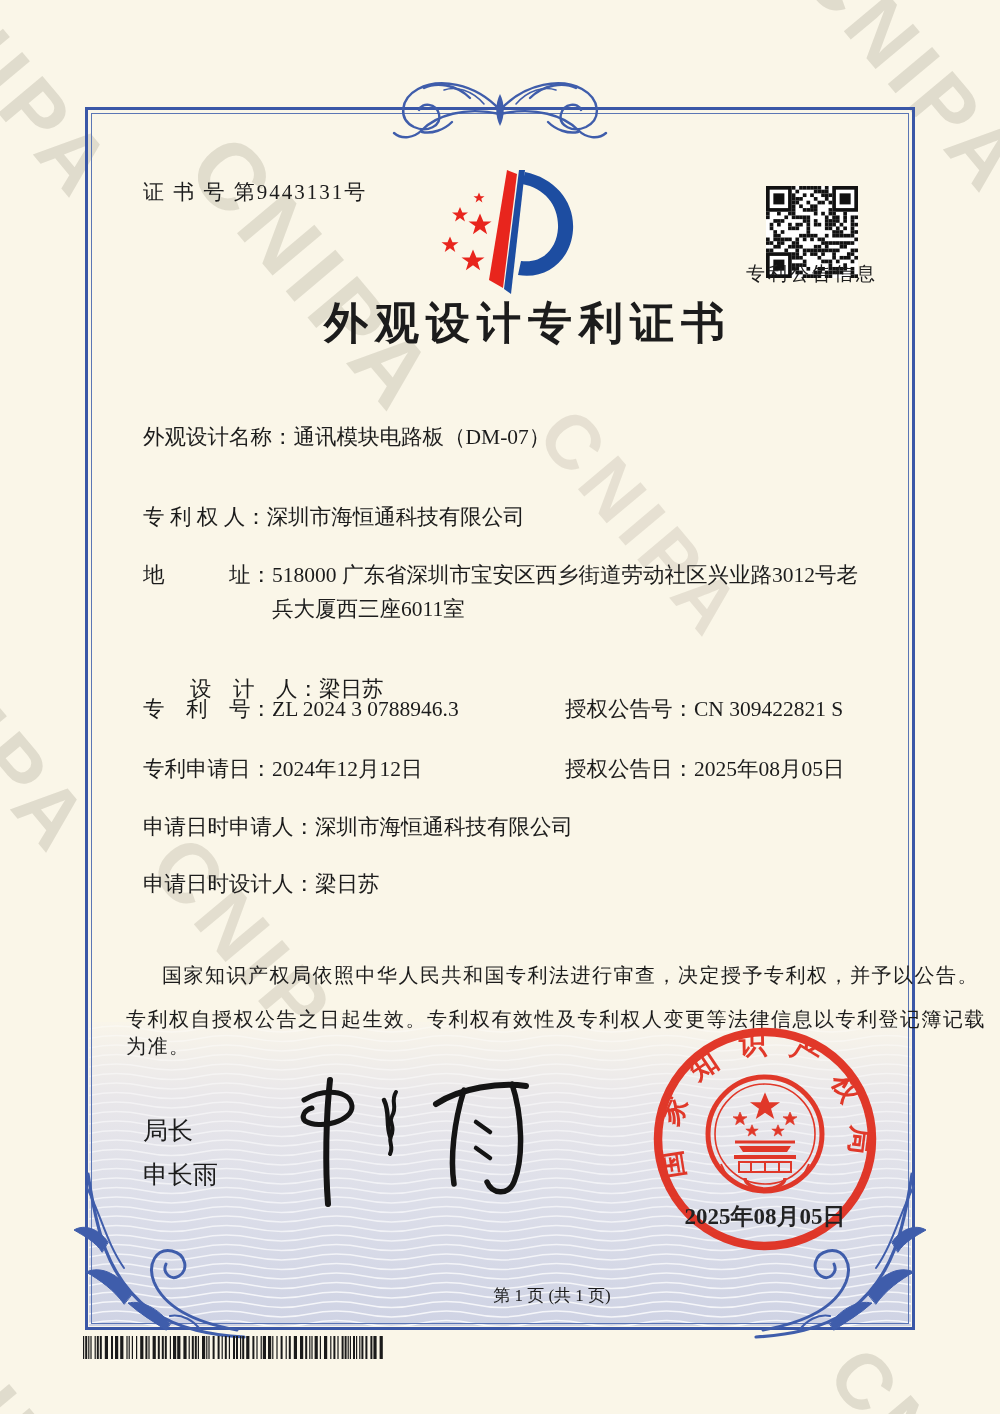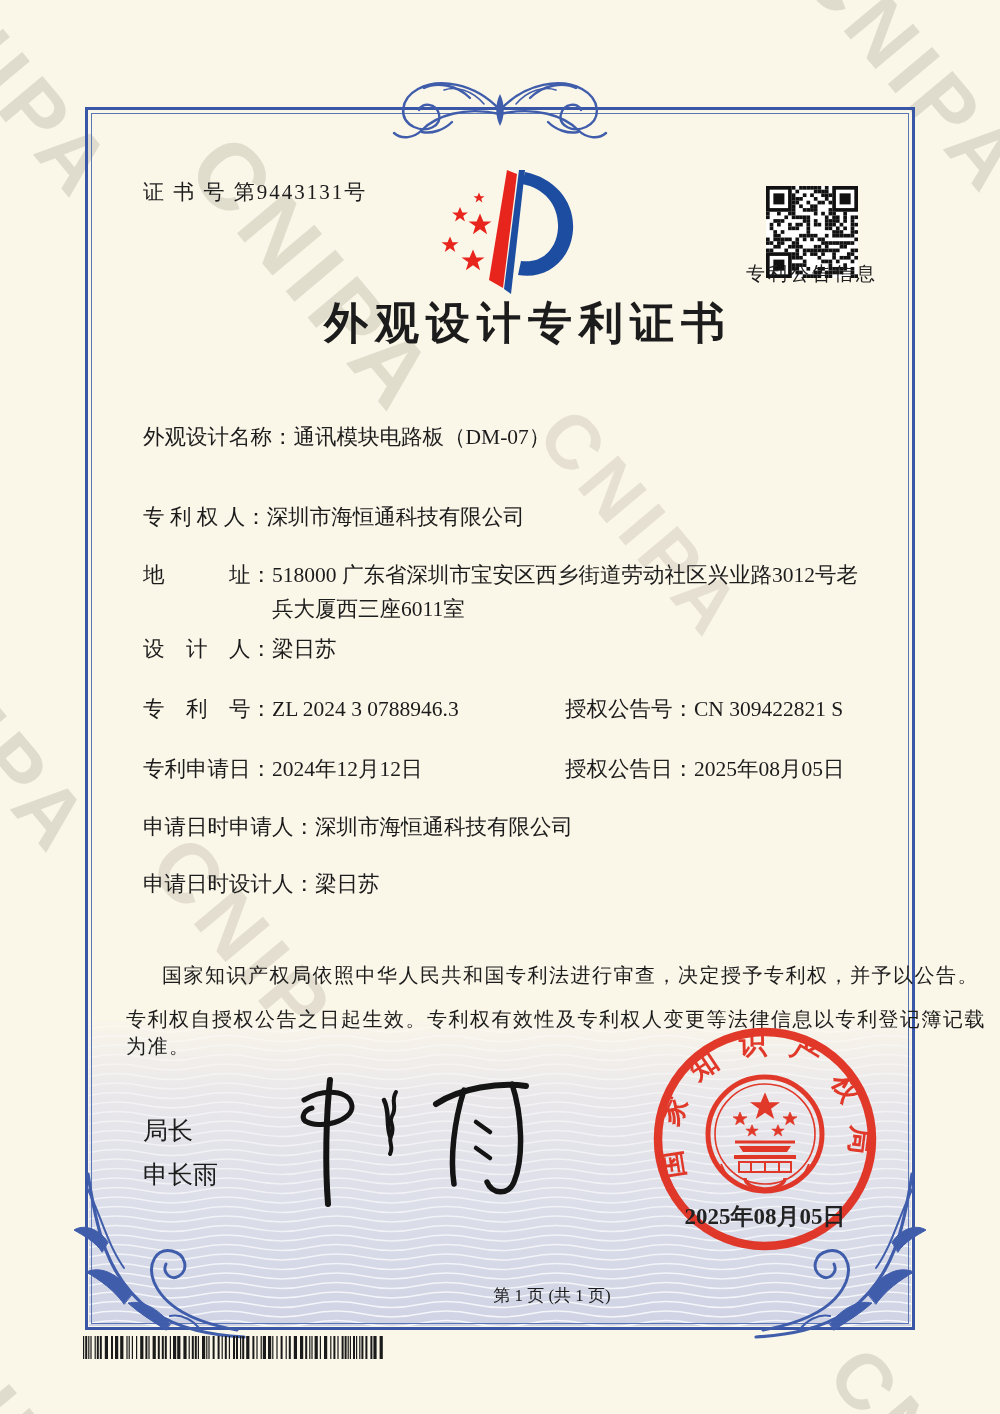--- a/index.html
+++ b/index.html
@@ -419,21 +419,21 @@
 
 <div class="row" style="top:420px;">
   <span class="lbl">外观设计名称：</span><span class="val">通讯模块电路板（DM-07）</span>
 </div>
 <div class="row" style="top:500px;">
   <span class="lbl">专 利 权 人：</span><span class="val">深圳市海恒通科技有限公司</span>
 </div>
 <div class="row" style="top:558px;">
   <span class="lbl">地　　　址：</span><span class="val">518000 广东省深圳市宝安区西乡街道劳动社区兴业路3012号老兵大厦西三座6011室</span>
 </div>
-<div class="row" style="top:632px;">
+<div class="row" style="top:672px;margin-left:47px;">
   <span class="lbl">设　计　人：</span><span class="val">梁日苏</span>
 </div>
 <div class="row" style="top:692px;">
   <span class="lbl">专　利　号：</span><span class="val">ZL 2024 3 0788946.3</span>
 </div>
 <div class="rcol" style="top:692px;">
   <span class="lbl">授权公告号：</span><span class="val">CN 309422821 S</span>
 </div>
 <div class="row" style="top:752px;">
   <span class="lbl">专利申请日：</span><span class="val">2024年12月12日</span>

